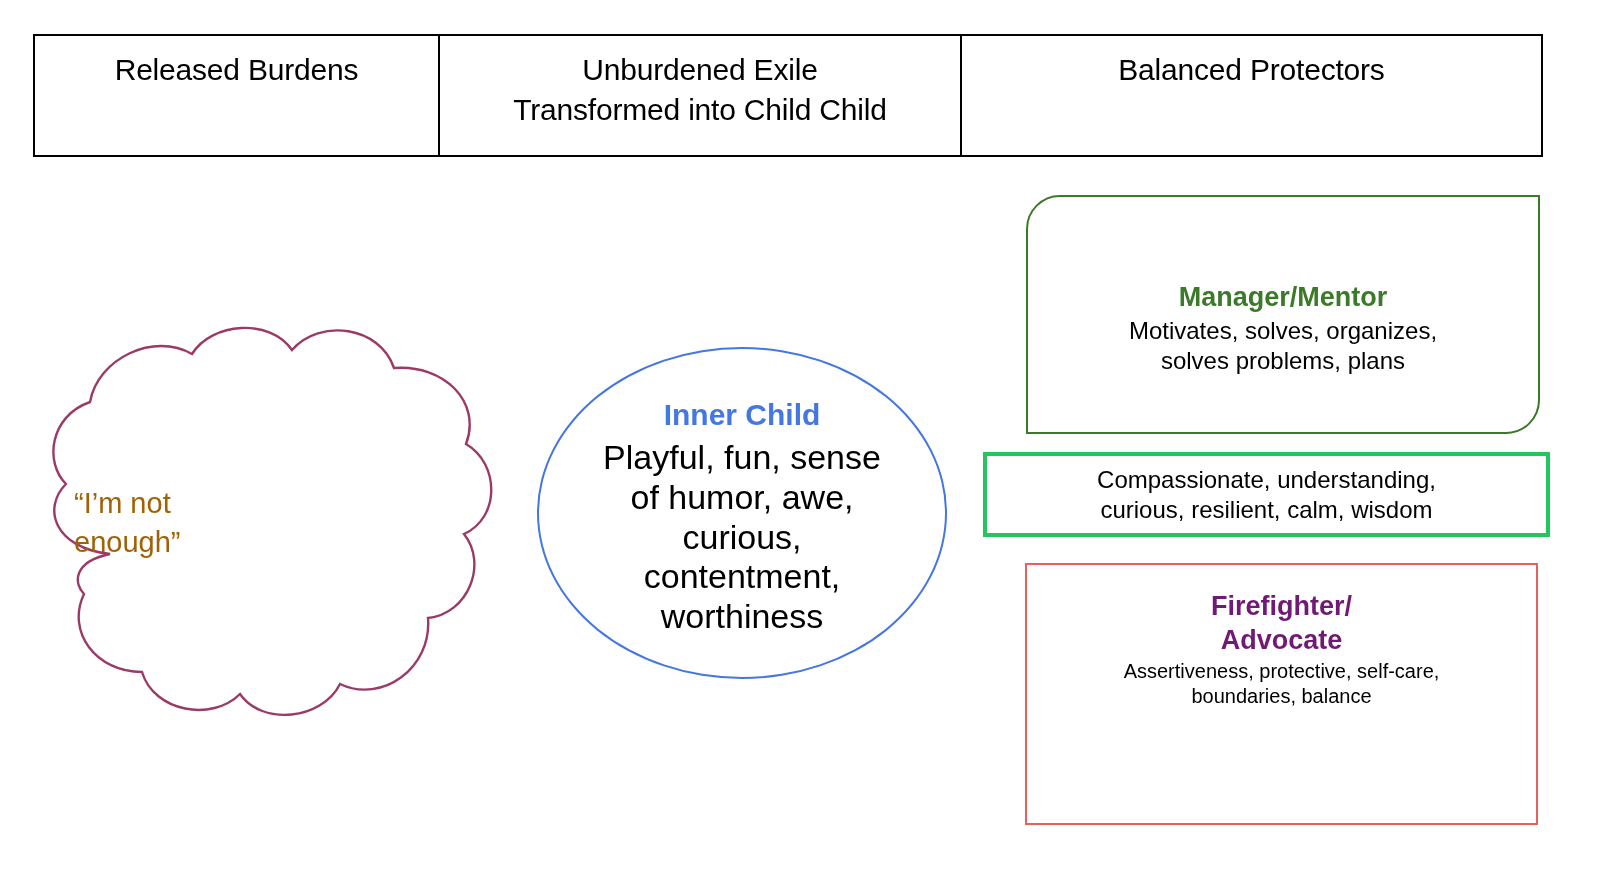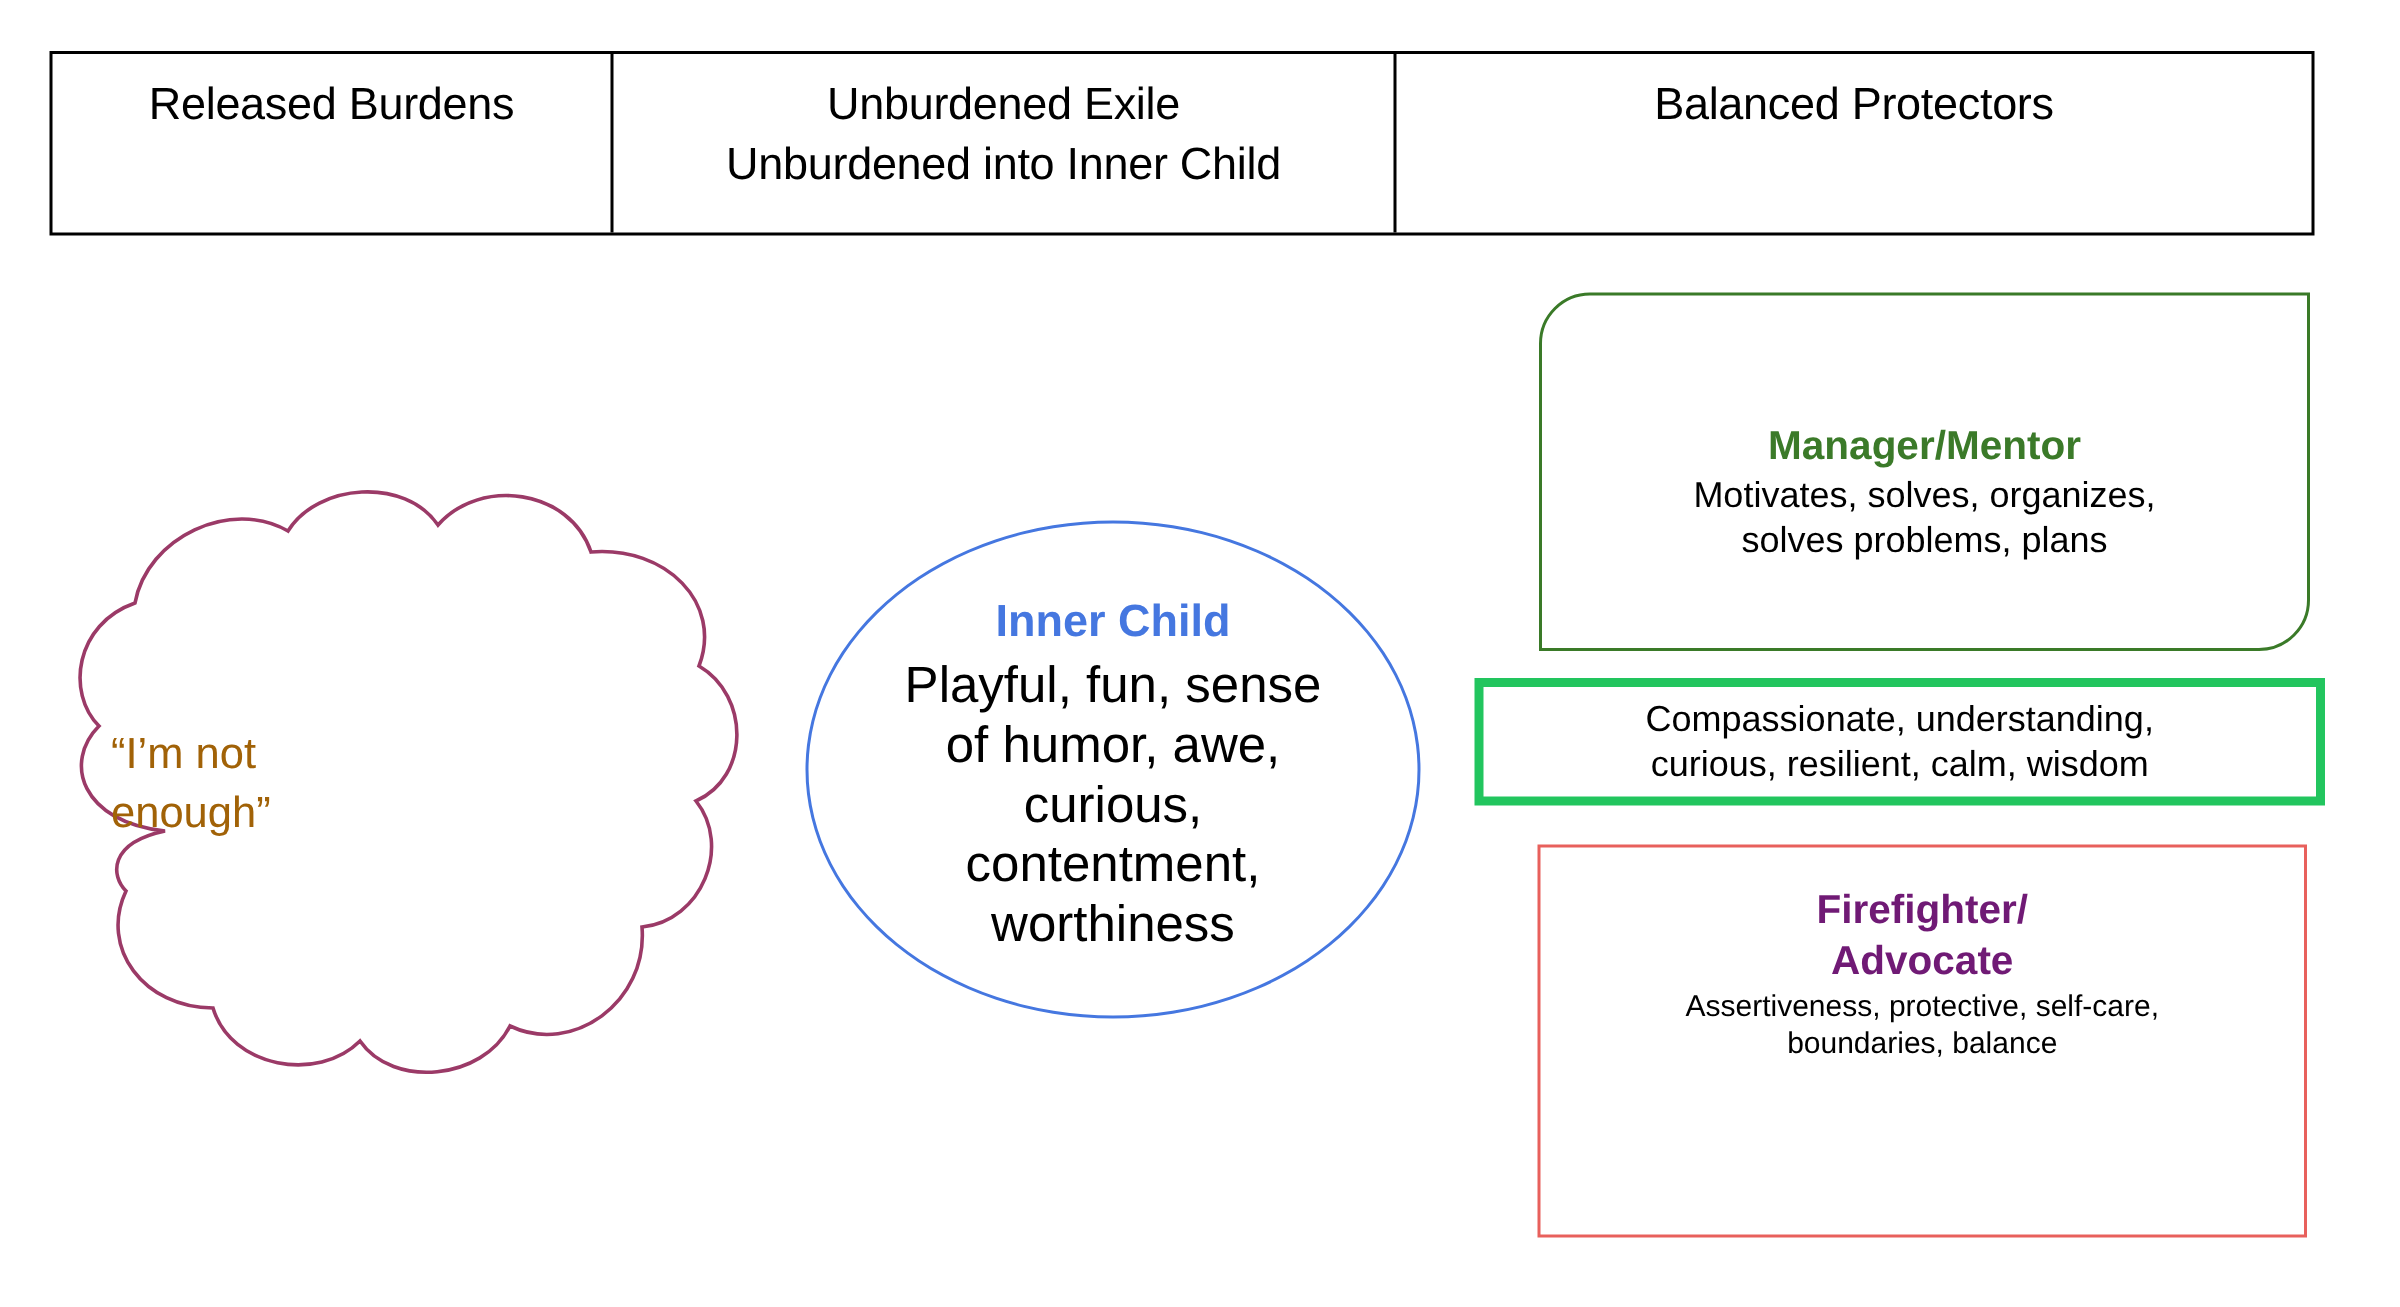--- a/index.html
+++ b/index.html
@@ -40,21 +40,21 @@
     padding-top: 14px;
     text-align: center;
     font-size: 30px;
     line-height: 1.32;
     color: #000000;
     letter-spacing: -0.2px;
   }
   .header-cell + .header-cell {
     border-left: 2px solid #000000;
   }
-  .hc-1 { width: 372px; }
+  .hc-1 { width: 403px; }
   .hc-2 { width: 522px; }
   .hc-3 { flex: 1; }
 
   
   .cloud-wrap {
     position: absolute;
     left: 14px;
     top: 296px;
     width: 490px;
     height: 450px;
@@ -141,21 +141,21 @@
   }
 
   
   .purple-box {
     position: absolute;
     left: 983px;
     top: 452px;
     width: 567px;
     height: 85px;
     box-sizing: border-box;
-    border: 6px solid #22c55e;
+    border: 4px solid #22c55e;
     background: #ffffff;
     display: flex;
     align-items: center;
     justify-content: center;
   }
   .purple-text {
     text-align: center;
     font-size: 24px;
     line-height: 1.25;
     color: #000000;
@@ -200,21 +200,21 @@
 
 <div id="canvas">
 
   <div class="header-table">
     <div class="header-cell hc-1">
       <span>Released Burdens</span>
     </div>
     <div class="header-cell hc-2">
       <span>
         <span class="nowrap-line">Unburdened Exile</span>
-        <span class="nowrap-line">Unburdened into Inner Child</span>
+        <span class="nowrap-line">Transformed into Child Child</span>
       </span>
     </div>
     <div class="header-cell hc-3">
       <span>Balanced Protectors</span>
     </div>
   </div>
 
   <div class="cloud-wrap">
     <svg viewBox="0 0 490 450" xmlns="http://www.w3.org/2000/svg">
       <path d="M 96 258

